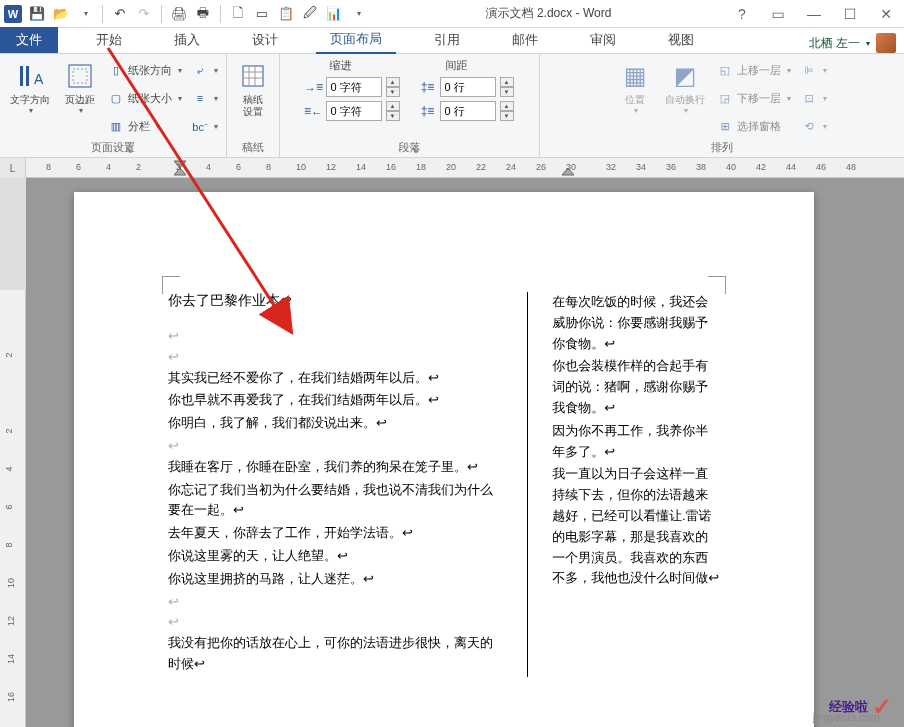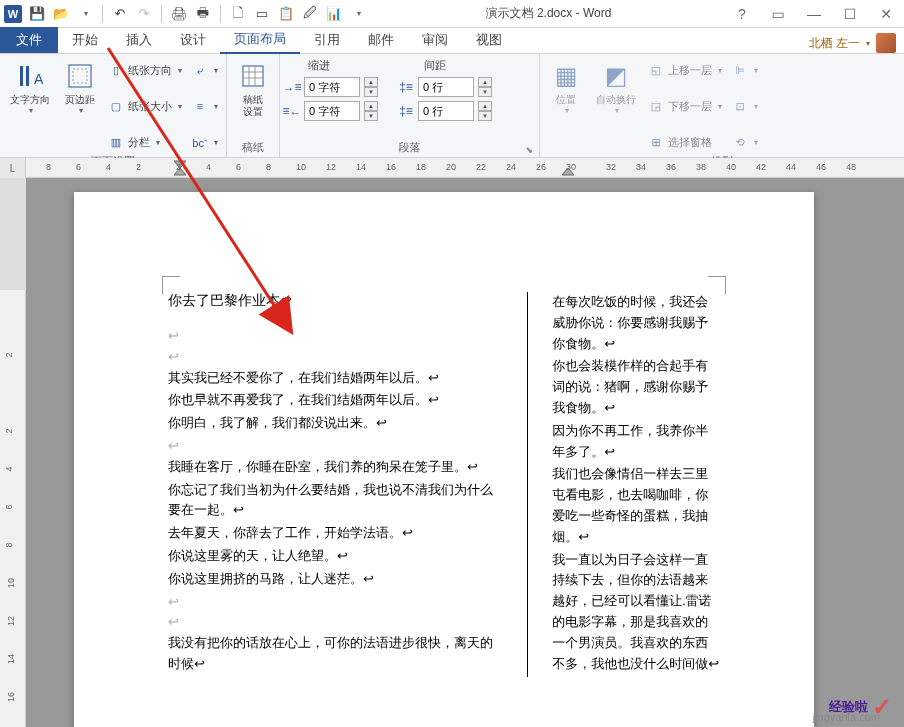--- a/index.html
+++ b/index.html
@@ -9,36 +9,36 @@
 .title-bar .app-icon { width: 18px; height: 18px; background: #2b579a; color: #fff; font-size: 11px; font-weight: bold; display: flex; align-items: center; justify-content: center; border-radius: 2px; margin-right: 4px; }
 .qat { display: flex; gap: 2px; align-items: center; }
 .qat-btn { width: 22px; height: 22px; display: flex; align-items: center; justify-content: center; font-size: 13px; color: #444; cursor: pointer; }
 .qat-sep { width: 1px; height: 18px; background: #ccc; margin: 0 4px; }
 .title-text { flex: 1; text-align: center; font-size: 12px; color: #444; }
 .win-controls { display: flex; gap: 8px; font-size: 14px; color: #666; }
 .win-btn { width: 28px; height: 22px; display: flex; align-items: center; justify-content: center; cursor: pointer; }
 
 .ribbon-tabs { height: 26px; background: #fff; display: flex; align-items: flex-end; border-bottom: 1px solid #d4d4d4; }
 .tab-file { background: #2b579a; color: #fff; padding: 4px 16px; font-size: 13px; cursor: pointer; }
-.tab { padding: 4px 14px; font-size: 13px; color: #444; cursor: pointer; }
+.tab { padding: 4px 14px; font-size: 13px; color: #444; cursor: pointer; margin-left: 24px; }
 .tab.active { color: #2b579a; border-bottom: 2px solid #2b579a; margin-bottom: -1px; }
-.ribbon-right { margin-left: auto; display: flex; align-items: center; gap: 6px; padding-right: 8px; font-size: 12px; color: #a16207; }
+.ribbon-right { margin-left: auto; display: flex; align-items: center; gap: 6px; padding-right: 8px; font-size: 12px; color: #14532d; }
 .avatar { width: 20px; height: 20px; background: linear-gradient(135deg,#d97a4a,#a0522d); border-radius: 2px; }
 
 .ribbon { height: 104px; background: #f5f6f7; display: flex; border-bottom: 1px solid #d4d4d4; }
-.group { border-right: 1px solid #d4d4d4; display: flex; flex-direction: column; padding: 2px 4px 0 4px; }
+.group { border-right: 1px solid #d4d4d4; display: flex; flex-direction: column; padding: 2px 4px 0 4px; align-items: center; }
 .group-body { flex: 1; display: flex; align-items: flex-start; gap: 2px; }
 .group-label { text-align: center; font-size: 11px; color: #666; padding: 2px 0; position: relative; }
 .group-launcher { position: absolute; right: 2px; bottom: 2px; font-size: 9px; color: #888; }
 
 .big-btn { display: flex; flex-direction: column; align-items: center; justify-content: flex-start; padding: 4px 6px; cursor: pointer; min-width: 44px; }
 .big-btn .icon { width: 32px; height: 32px; display: flex; align-items: center; justify-content: center; font-size: 24px; color: #2b579a; }
 .big-btn .lbl { font-size: 10px; color: #444; margin-top: 2px; text-align: center; line-height: 1.2; }
 
-.small-col { display: flex; flex-direction: column; gap: 16px; padding-top: 4px; }
+.small-col { display: flex; flex-direction: column; gap: 8px; padding-top: 4px; }
 .small-btn { display: flex; align-items: center; gap: 4px; padding: 2px 4px; font-size: 11px; color: #444; cursor: pointer; white-space: nowrap; }
 .small-btn .si { width: 16px; height: 16px; display: flex; align-items: center; justify-content: center; color: #2b579a; }
 .dd { font-size: 8px; color: #666; margin-left: 2px; }
 
 .spinner-row { display: flex; align-items: center; gap: 4px; }
 .spinner-icon { width: 16px; height: 16px; display: flex; align-items: center; justify-content: center; color: #2b579a; font-size: 12px; }
 .spinner-input { width: 56px; height: 20px; border: 1px solid #ababab; background: #fff; font-size: 11px; padding: 0 4px; display: flex; align-items: center; }
 .spinner-btns { display: flex; flex-direction: column; }
 .spin { width: 14px; height: 10px; border: 1px solid #ababab; background: #f0f0f0; font-size: 6px; display: flex; align-items: center; justify-content: center; cursor: pointer; color: #555; }
 
@@ -385,21 +385,20 @@
               <div class="doc-blank">↩</div>
               <div class="doc-para">我没有把你的话放在心上，可你的法语进步很快，离天的时候↩</div>
             </div>
         </div>
         <div class="col-divider"></div>
         <div class="col2">
           <div id="col2-content">
               <div class="doc-para">在每次吃饭的时候，我还会威胁你说：你要感谢我赐予你食物。↩</div>
               <div class="doc-para">你也会装模作样的合起手有词的说：猪啊，感谢你赐予我食物。↩</div>
               <div class="doc-para">因为你不再工作，我养你半年多了。↩</div>
-              <div class="doc-para">我们也会像情侣一样去三里屯看电影，也去喝咖啡，你爱吃一些奇怪的蛋糕，我抽烟。↩</div>
               <div class="doc-para">我一直以为日子会这样一直持续下去，但你的法语越来越好，已经可以看懂让.雷诺的电影字幕，那是我喜欢的一个男演员。我喜欢的东西不多，我他也没什么时间做↩</div>
             </div>
         </div>
       </div>
     </div>
   </div>
 </div>
 
 <svg class="red-arrow" width="240" height="320">
   <defs>

